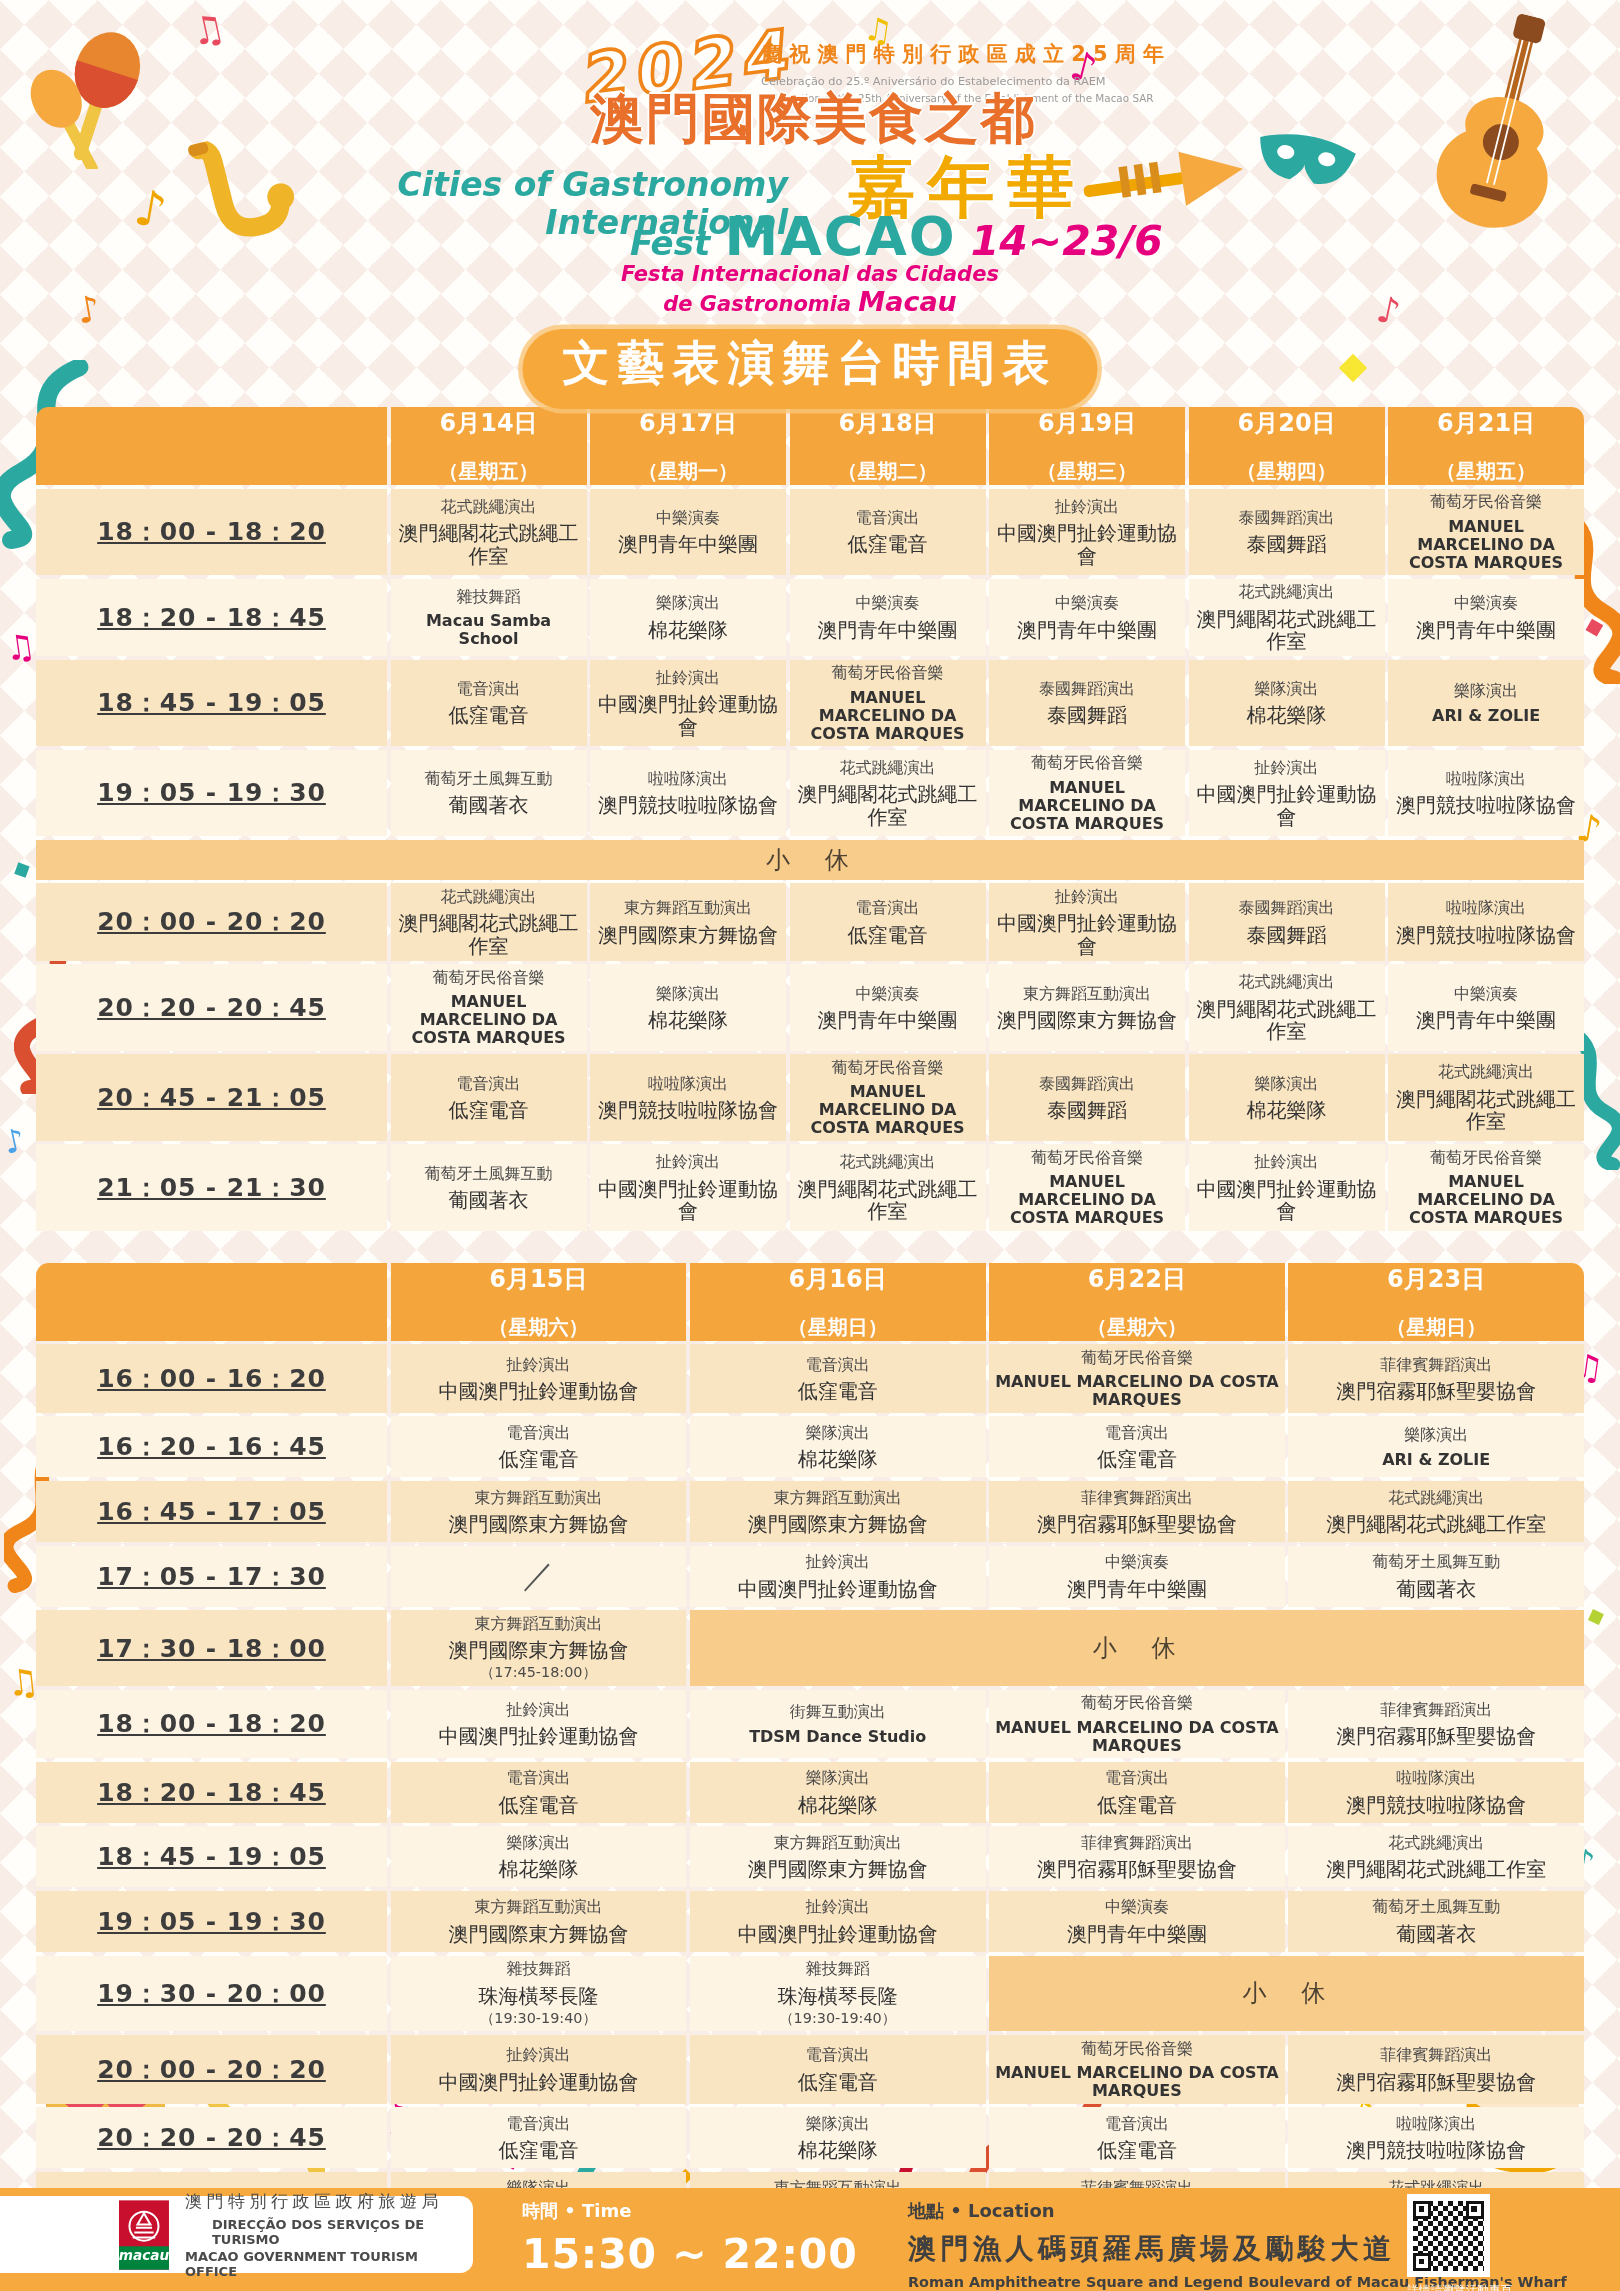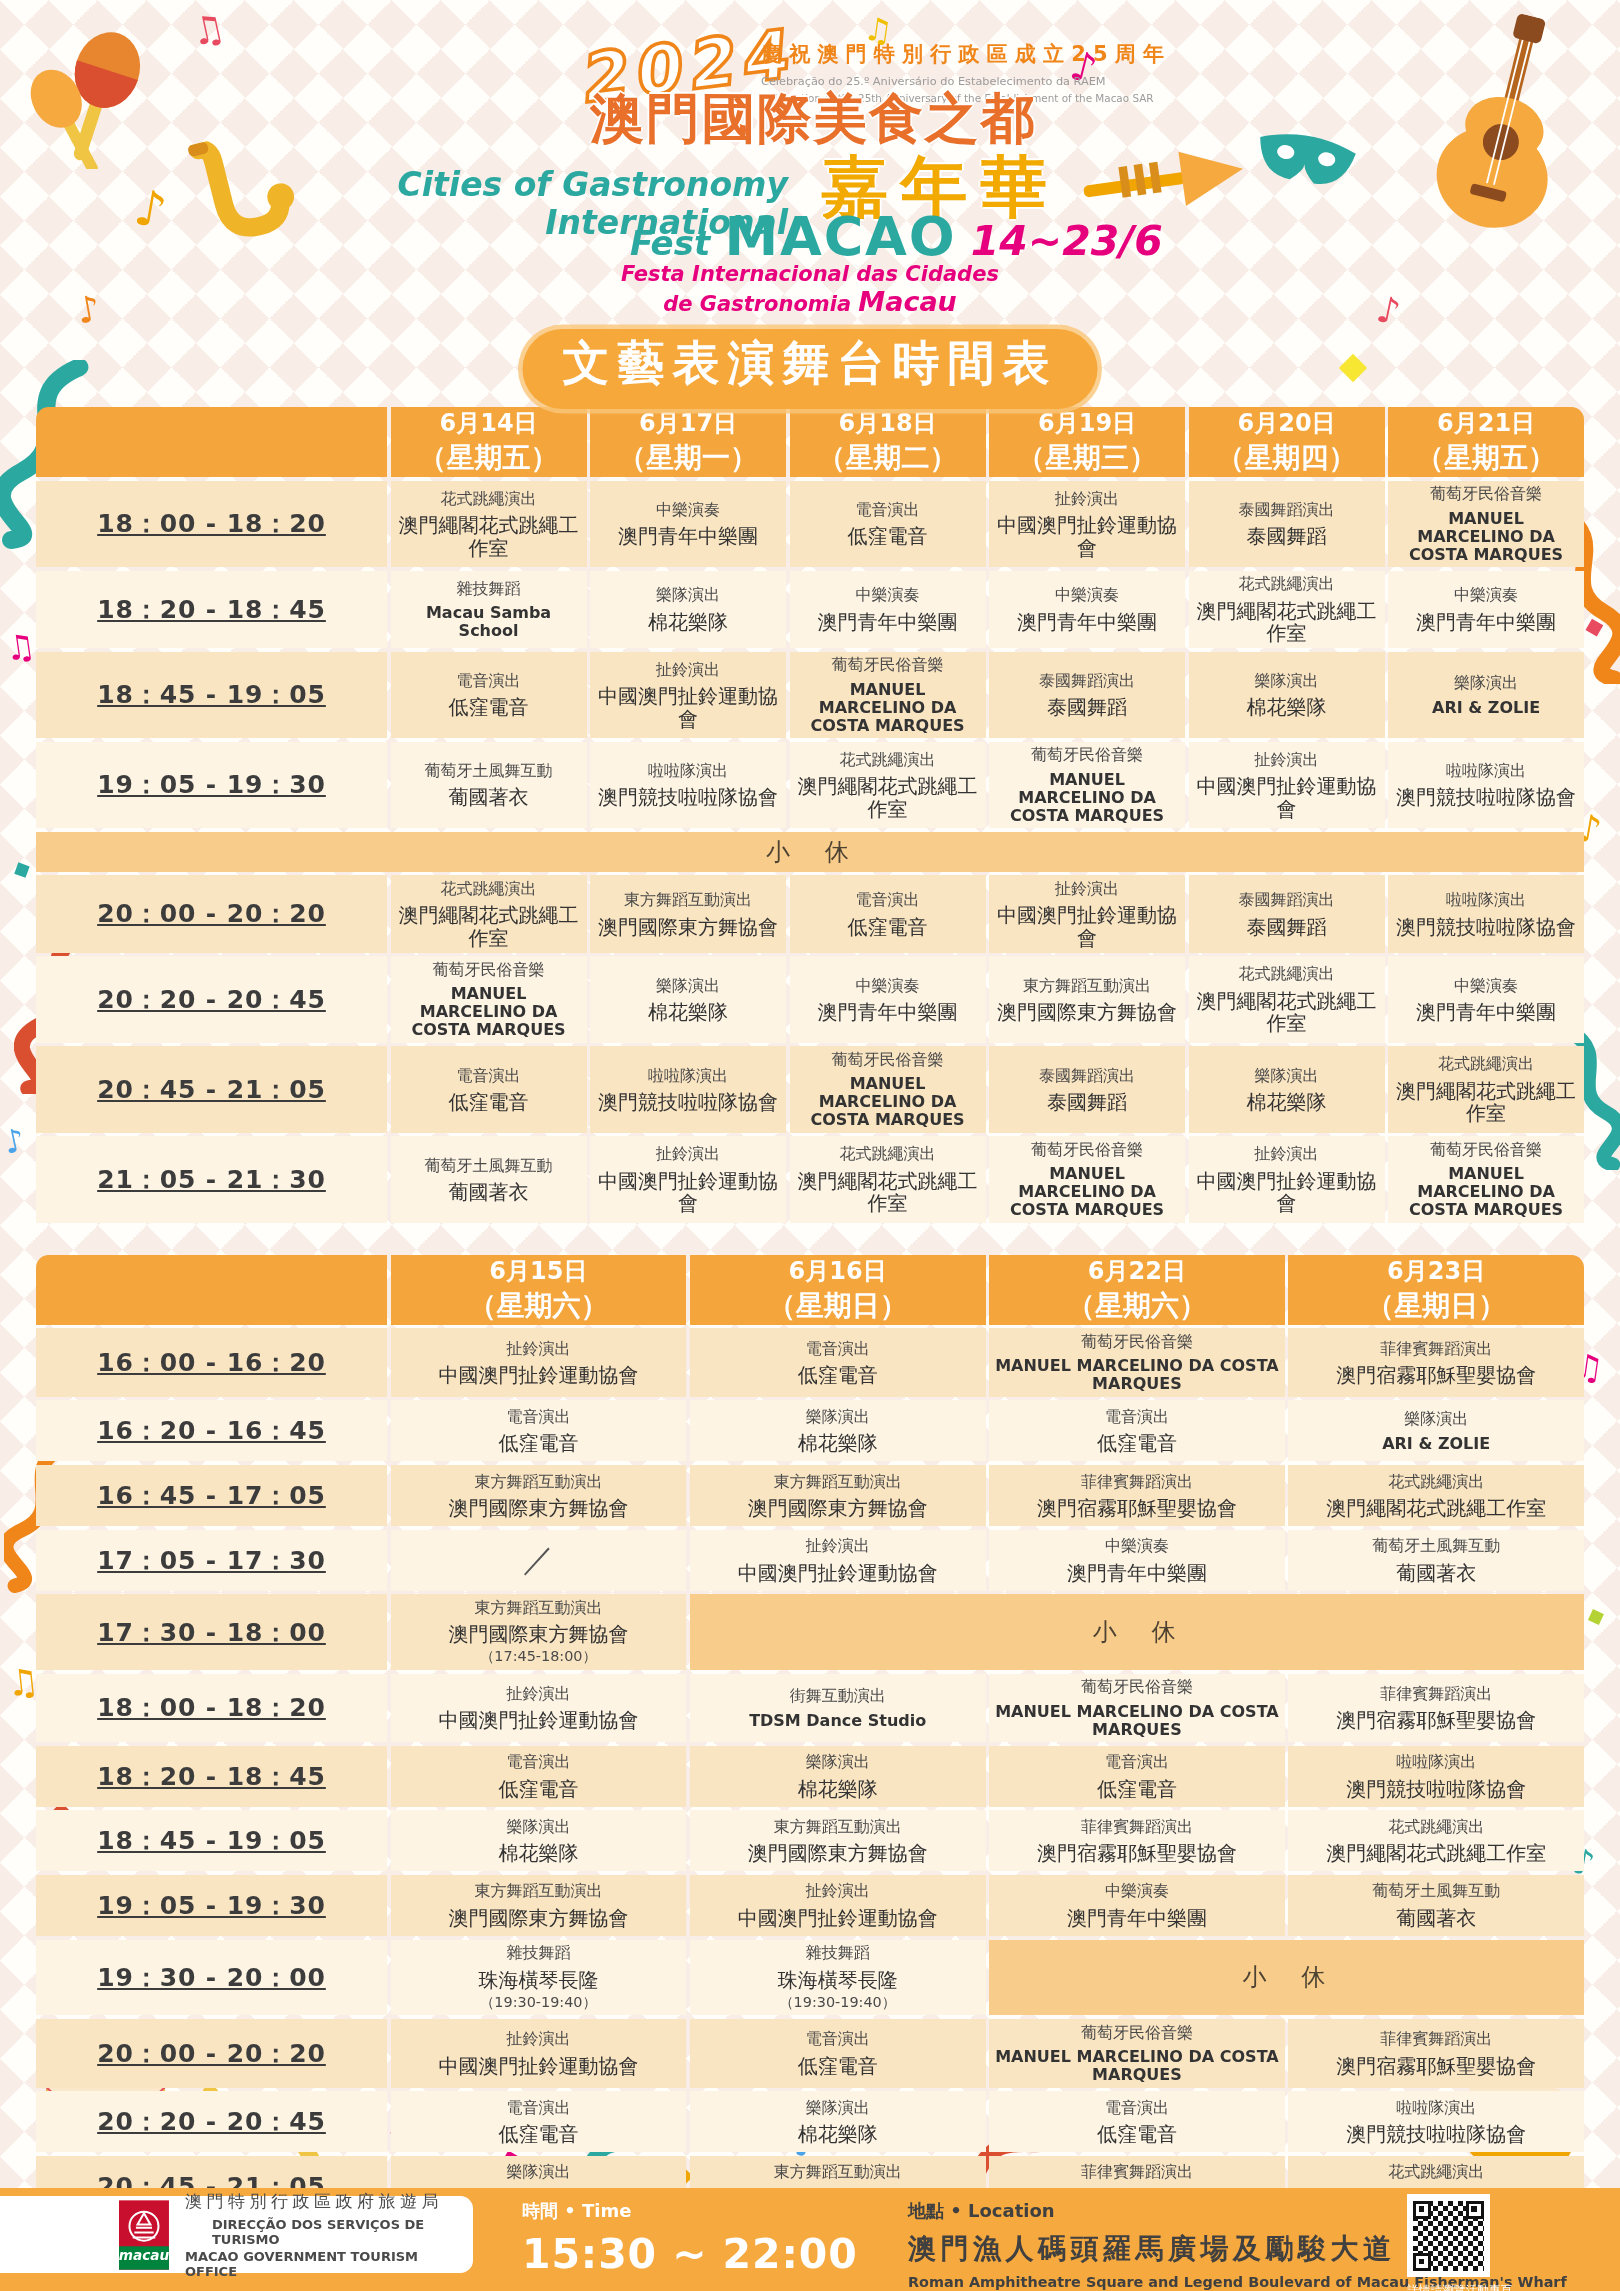--- a/index.html
+++ b/index.html
@@ -20,37 +20,37 @@
   .ann-en{font-size:10.4px;color:#9B9B9B;margin-top:3.6px;}
   .tzh{position:absolute;left:590px;top:83px;font-size:54px;font-weight:800;letter-spacing:1.8px;color:#E8702A;
        text-shadow:1.8px 0 0 #fff,-1.8px 0 0 #fff,0 1.8px 0 #fff,0 -1.8px 0 #fff;}
   .ten{position:absolute;left:387px;top:166px;width:401px;text-align:right;color:#2BA8A0;
        font-style:italic;font-weight:800;}
   .ten div{font-size:33px;line-height:1.15;}
   .fest-line{position:absolute;left:630px;top:205px;display:flex;align-items:baseline;gap:14.4px;white-space:nowrap;}
   .fest{font-size:34px;font-style:italic;font-weight:800;color:#2BA8A0;}
   .macao{font-size:54px;font-weight:800;color:#2BA8A0;letter-spacing:1.8px;}
   .dates{font-size:41px;font-style:italic;font-weight:800;color:#E6007E;}
-  .carn{position:absolute;left:821px;top:142px;font-size:67px;font-weight:800;color:#F2A900;letter-spacing:12.6px;
+  .carn{position:absolute;left:848px;top:142px;font-size:67px;font-weight:800;color:#F2A900;letter-spacing:12.6px;
         text-shadow:1.8px 0 0 #fff,-1.8px 0 0 #fff,0 1.8px 0 #fff,0 -1.8px 0 #fff;}
   .sub{position:absolute;left:621px;top:263px;width:378px;text-align:center;color:#E6007E;
        font-style:italic;font-weight:700;font-size:21px;line-height:1.12;}
   .sub-city{font-size:27px;margin-left:7.2px;}
   .banner{position:absolute;left:50%;transform:translateX(-50%);top:329px;padding:0 40px;height:80px;line-height:67px;
           background:#F6A83B;color:#fff;font-size:47px;font-weight:800;letter-spacing:8px;border-radius:43px;
           box-shadow:0 0 0 4.5px rgba(249,197,120,.8);white-space:nowrap;}
   
   .sched{display:grid;gap:3.6px;margin:0 36px;position:relative;z-index:2;}
   .t1{grid-template-columns:351px repeat(6,1fr);}
   .t2{grid-template-columns:351px repeat(4,1fr);margin-top:32px;}
   .th{background:#F4A53C;color:#fff;display:flex;flex-direction:column;align-items:center;justify-content:flex-end;min-height:58px;}
   .t1 > .th:nth-child(1),.t2 > .th:nth-child(1){border-top-left-radius:12.6px;}
   .t1 > .th:nth-child(7),.t2 > .th:nth-child(5){border-top-right-radius:12.6px;}
   .th-date{font-size:24px;font-weight:700;}
-  .th-week{font-size:28px;font-weight:700;margin-top:0;}
+  .th-week{font-size:20px;font-weight:700;margin-top:19px;}
   .time{display:flex;align-items:center;justify-content:center;font-size:25px;font-weight:600;color:#3C3C3C;
         letter-spacing:0.9px;min-height:61px;text-decoration:underline;}
   .cell{display:flex;flex-direction:column;align-items:center;justify-content:center;text-align:center;
         padding:3.6px 5.4px;min-height:61px;box-sizing:border-box;}
   .z0{background:#FAE5C2;}
   .z1{background:#FDF4E4;}
   .ctype{font-size:16px;color:#4A4A4A;}
   .cname{font-size:20px;color:#333;margin-top:4.5px;font-weight:500;line-height:1.12;}
   .cname.latin{font-size:16px;font-weight:600;}
   .cnote{font-size:14.4px;color:#4A4A4A;margin-top:1.8px;}

